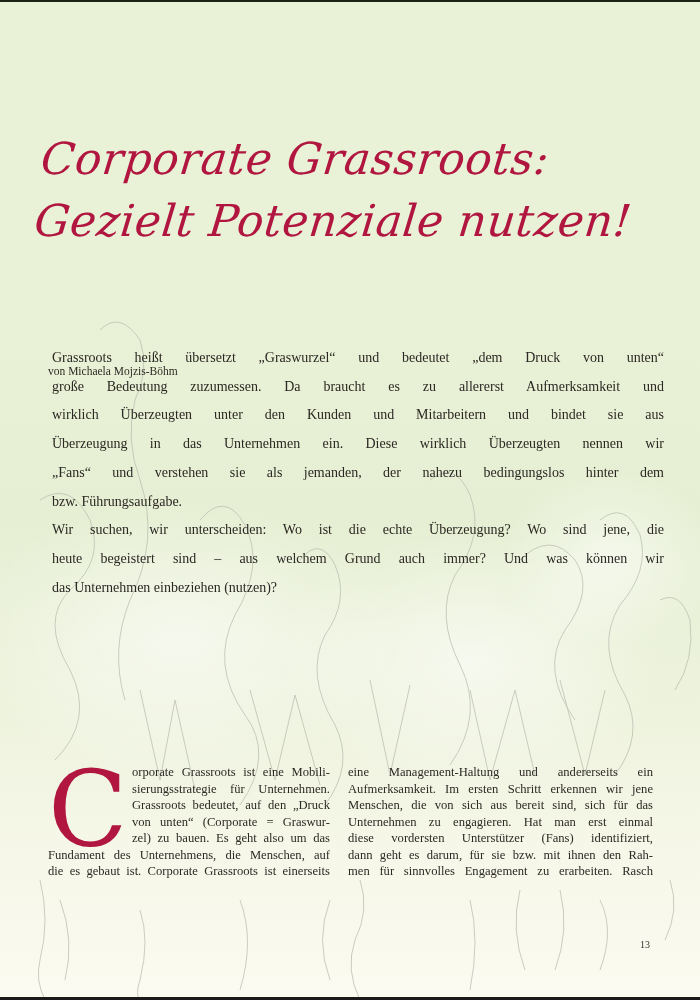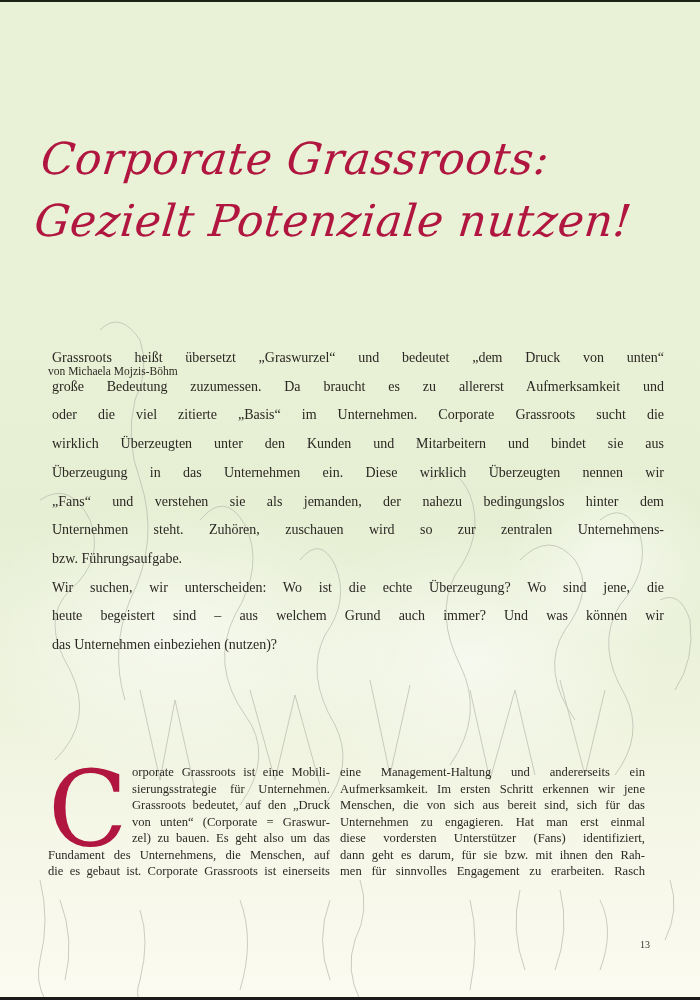--- a/index.html
+++ b/index.html
@@ -94,21 +94,21 @@
       font-size: 12.6px;
       line-height: 16.5px;
       color: #2d2925;
     }
     .col {
       position: absolute;
       top: 0;
       width: 282px;
     }
     .col-left { left: 0; }
-    .col-right { left: 292px; width: 305px; }
+    .col-right { left: 300px; width: 305px; }
     .col .line {
       display: block;
       white-space: nowrap;
       text-align: justify;
       text-align-last: justify;
     }
     .col .line.indent {
       margin-left: 84px;
     }
     .dropcap {
@@ -175,25 +175,23 @@
   <h1 class="title">
     <span>Corporate Grassroots:</span>
     <span>Gezielt Potenziale nutzen!</span>
   </h1>
 
   <div class="byline">von Michaela Mojzis-Böhm</div>
 
   <div class="lead">
     <span class="line">Grassroots heißt übersetzt „Graswurzel“ und bedeutet „dem Druck von unten“</span>
     <span class="line">große Bedeutung zuzumessen. Da braucht es zu allererst Aufmerksamkeit und</span>
-    <span class="line">oder die viel zitierte „Basis“ im Unternehmen. Corporate Grassroots sucht die</span>
     <span class="line">wirklich Überzeugten unter den Kunden und Mitarbeitern und bindet sie aus</span>
     <span class="line">Überzeugung in das Unternehmen ein. Diese wirklich Überzeugten nennen wir</span>
     <span class="line">„Fans“ und verstehen sie als jemanden, der nahezu bedingungslos hinter dem</span>
-    <span class="line">Unternehmen steht. Zuhören, zuschauen wird so zur zentralen Unternehmens-</span>
     <span class="line last">bzw. Führungsaufgabe.</span>
     <span class="line">Wir suchen, wir unterscheiden: Wo ist die echte Überzeugung? Wo sind jene, die</span>
     <span class="line">heute begeistert sind – aus welchem Grund auch immer? Und was können wir</span>
     <span class="line last">das Unternehmen einbeziehen (nutzen)?</span>
   </div>
 
   <div class="columns">
     <div class="col col-left">
       <span class="dropcap">C</span>
       <span class="line indent">orporate Grassroots ist eine Mobili-</span>

